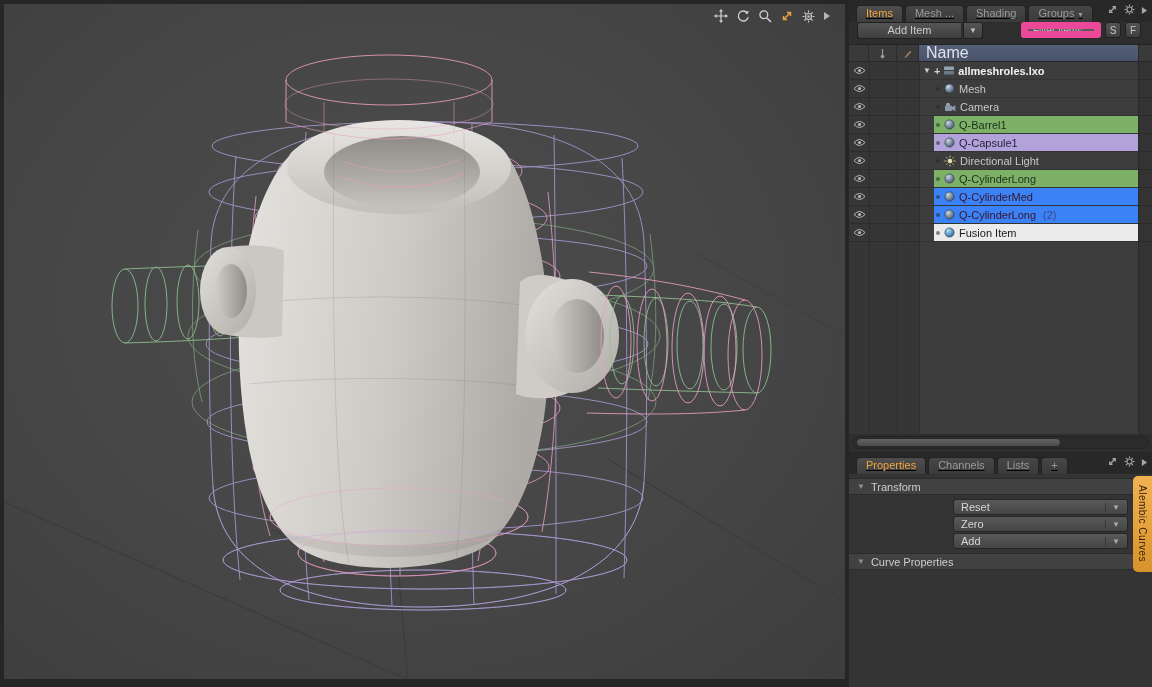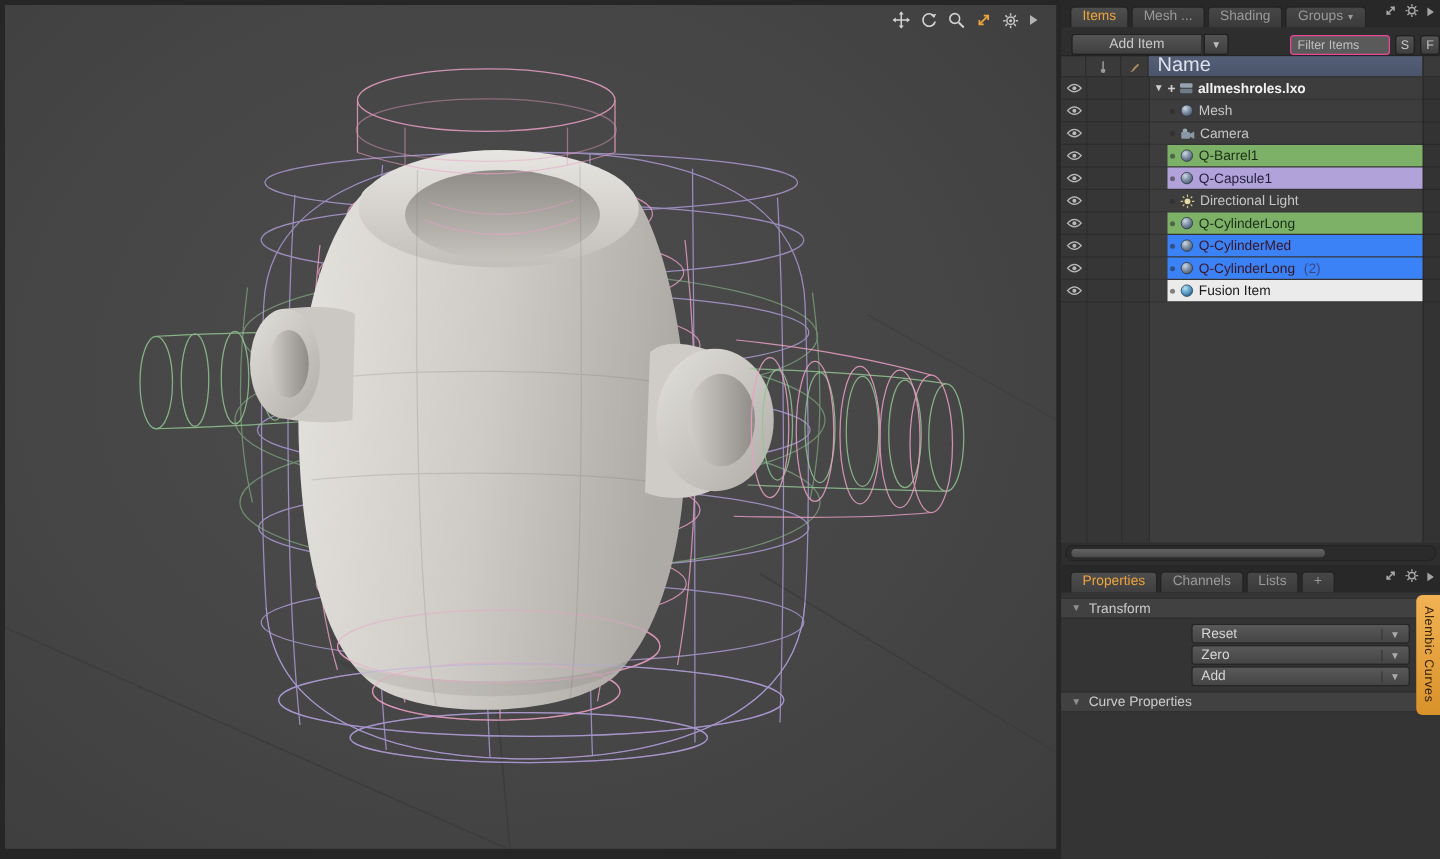--- a/index.html
+++ b/index.html
@@ -11,34 +11,34 @@
   .viewport { position:absolute; left:4px; top:4px; width:841px; height:675px;
               background: radial-gradient(ellipse at 46% 44%, #4c4c4c 0%, #464646 55%, #3d3d3d 100%);
               overflow:hidden; }
   .scene-svg { position:absolute; inset:0; }
   .vp-toolbar { position:absolute; top:5px; right:14px; display:flex; gap:8px; align-items:center; }
   .vp-toolbar .ico { display:flex; align-items:center; }
 
   
   .right { position:absolute; left:849px; top:0; width:303px; height:687px; background:#2e2e2e; }
 
-  .tabbar { height:22px; display:flex; align-items:flex-end; gap:2px; padding:0 4px 0 7px; background:#282828; }
+  .tabbar { height:22px; display:flex; align-items:flex-end; gap:2px; padding:0 4px 0 7px; background:#282828;text-decoration:underline; }
   .tab { height:17px; padding:0 9px; background:linear-gradient(#474747,#3a3a3a);
          border:1px solid #222; border-bottom:none; border-radius:4px 4px 0 0;
          color:#9a9a9a; font-size:11px; line-height:15px; white-space:nowrap; }
   .tab.active { color:#f0a43c; background:linear-gradient(#4e4e4e,#3f3f3f); }
   .tab .chev { font-size:8px; color:#9a9a9a; margin-left:4px; }
   .bar-icons { margin-left:auto; display:flex; gap:6px; align-items:center; padding-bottom:3px; }
 
-  .addrow { height:22px; display:flex; align-items:flex-end; padding:0 0 0 8px; gap:2px; background:#2e2e2e; }
+  .addrow { height:22px; display:flex; align-items:flex-start; padding:0 11px 0 8px; gap:2px; background:#2e2e2e; }
   .add-btn { width:104px; height:17px; background:linear-gradient(#545454,#3f3f3f); border:1px solid #202020;
              border-right:none; border-radius:3px 0 0 3px; color:#cacaca; font-size:11px; text-align:center; line-height:15px; }
   .add-dd  { width:20px; height:17px; background:linear-gradient(#545454,#3f3f3f); border:1px solid #202020;
              border-radius:0 3px 3px 0; color:#bdbdbd; font-size:8px; text-align:center; line-height:16px; }
-  .filter  { margin-left:auto; width:80px; height:16px; background:#5a5a5a; border:1px solid #ec4899;
+  .filter  { margin-left:auto; width:80px; height:16px; background:#5a5a5a; border:7px solid #ec4899;
              border-radius:3px; color:#c6c6c6; font-size:10px; padding:0 5px; outline:none; }
   .filter::placeholder { color:#bfbfbf; }
   .sq-btn { width:16px; height:16px; background:linear-gradient(#545454,#3f3f3f); border:1px solid #202020;
             border-radius:3px; color:#c4c4c4; font-size:10px; display:flex; align-items:center; justify-content:center; margin-left:2px;}
 
   .colheader { height:18px; display:flex; background:#3a3a3a; border-top:1px solid #232323; border-bottom:1px solid #282828; }
   .ch { display:flex; align-items:center; justify-content:center; border-right:1px solid #2c2c2c; }
   .ch.eye { width:20px; } .ch.pin { width:28px; } .ch.brush { width:22px; }
   .ch.name { flex:1; justify-content:flex-start; background:linear-gradient(#556078,#49536a);
              color:#dde2ec; font-size:16px; padding-left:7px; border-right:none; }

